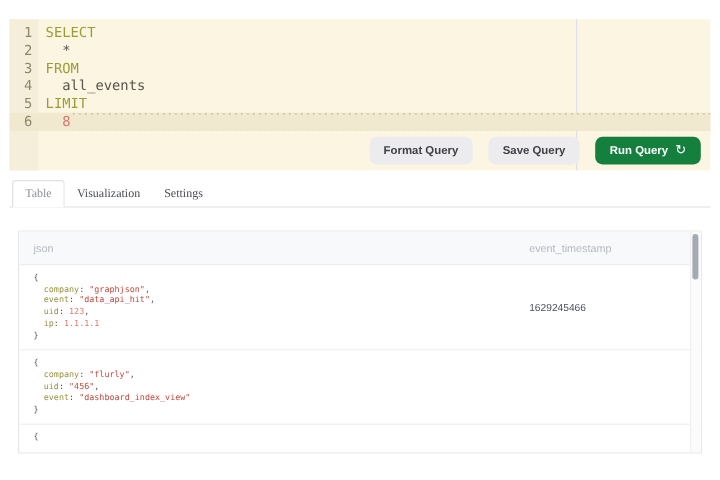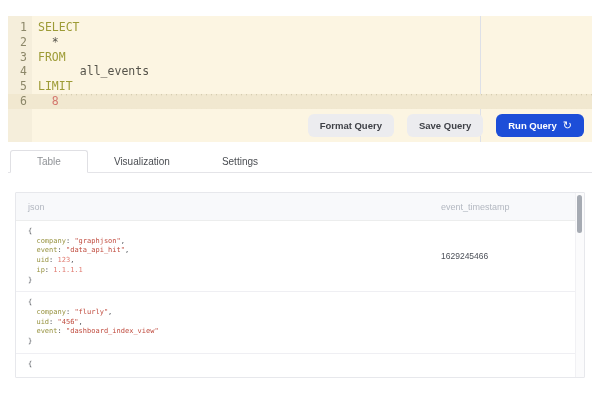--- a/index.html
+++ b/index.html
@@ -26,42 +26,42 @@
   .eline .ln { flex:0 0 19px; text-align:right; color:#8c8769; }
   .eline .code { padding-left:11px; }
   .eline.active { background:#f1e8d0; }
   .eline.active::after {
     content:""; flex:1;
     background-image:radial-gradient(circle, #cfc6a9 0.8px, transparent 1px);
     background-size:5px 14.8px; background-position:0 8px;
   }
   .kw  { color:#9d9b36; }
   .op  { color:#56544b; }
-  .id  { color:#56544b;margin-left:28px; }
+  .id  { color:#56544b; }
   .enum{ color:#d4776e; }
 
   
   .toolbar {
     position:absolute; right:8px; bottom:5px; display:flex; gap:13px; align-items:center;
   }
   .btn {
     height:23px; padding:0 12px; border:none; border-radius:6px;
     background:#ececef; color:#3f4147; font-family:"Liberation Sans", sans-serif;
     font-size:9.5px; font-weight:bold; display:flex; align-items:center; cursor:pointer;
   }
-  .btn.run { background:#1d4ed8; color:#ffffff; gap:6px; }
+  .btn.run { background:#15803d; color:#ffffff; gap:6px; }
   .btn.run .ricon { font-size:11px; line-height:1; font-weight:normal; }
 
   
   .tabbar {
     position:absolute; left:8px; top:150px; width:584px; height:23px;
     display:flex; align-items:flex-end; border-bottom:1px solid #e4e4e8;
   }
   .tab {
-    padding:5px 26px; font-size:10px; color:#4a4d52; cursor:pointer; white-space:nowrap;
+    padding:5px 10px; font-size:10px; color:#4a4d52; cursor:pointer; white-space:nowrap;font-family:Liberation Serif, serif;
   }
   .tab.active {
     margin-left:2px; margin-bottom:-1px; background:#fff;
     border:1px solid #e0e0e4; border-bottom:1px solid #ffffff;
     border-radius:3px 3px 0 0; color:#8f9296;
   }
 
   
   .rtable {
     position:absolute; left:15px; top:192px; width:570px; height:186px;

